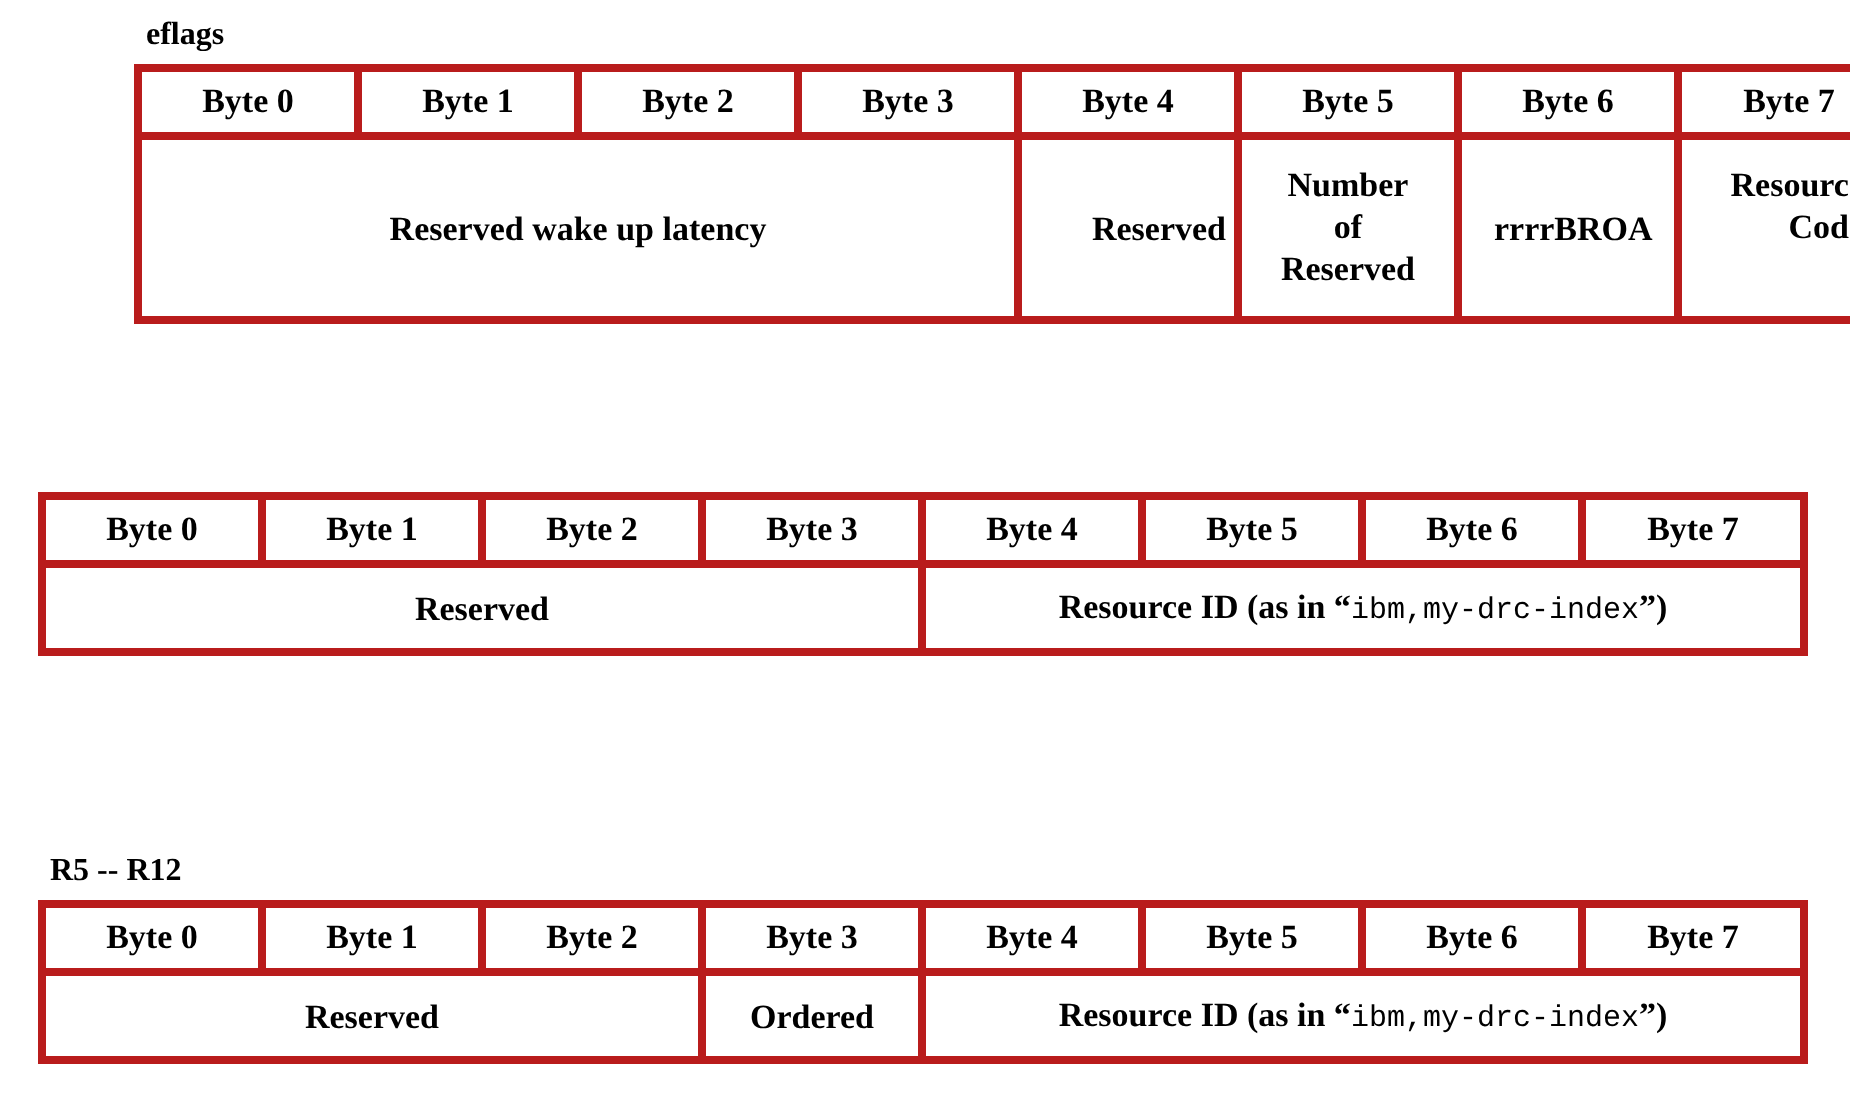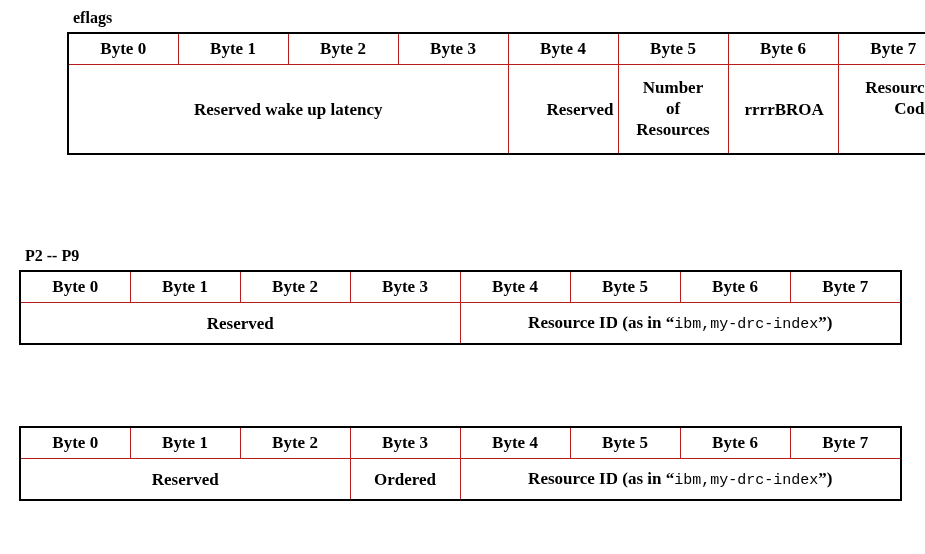--- a/index.html
+++ b/index.html
@@ -45,21 +45,21 @@
 
   
   table.byte-table {
     border-collapse: collapse;
     table-layout: fixed;
     width: 881px;
     border: 2px solid #000000;
     background: #ffffff;
   }
   table.byte-table td {
-    border: 1px solid #b91c1c;
+    border: 4px solid #b91c1c;
     text-align: center;
     vertical-align: middle;
     font-family: "Liberation Serif", "DejaVu Serif", serif;
     font-size: 17px;
     padding: 0 16px;
   }
   table.byte-table tr.header-row td {
     font-weight: bold;
     height: 30px;
     line-height: 30px;
@@ -131,32 +131,31 @@
           <td>Byte 2</td>
           <td>Byte 3</td>
           <td>Byte 4</td>
           <td>Byte 5</td>
           <td>Byte 6</td>
           <td>Byte 7</td>
         </tr>
         <tr class="body-row">
           <td class="cell-wake" colspan="4">Reserved wake up latency</td>
           <td class="cell-reserved">Reserved</td>
-          <td class="cell-numres">Number of Resources</td>
+          <td class="cell-numres">Number of Reserved</td>
           <td class="cell-flags">rrrrBROA</td>
           <td class="cell-rescode">Resource Code</td>
         </tr>
       </tbody>
     </table>
   </div>
 
 
   <div class="section" id="section-p2p9">
 
-    <div class="section-label">P2 -- P9</div>
 
     <table class="byte-table" id="table-p2p9">
       <colgroup>
         <col style="width:110px">
           <col style="width:110px">
           <col style="width:110px">
           <col style="width:110px">
         <col style="width:110px">
           <col style="width:110px">
           <col style="width:110px">
@@ -176,20 +175,21 @@
         <tr class="body-row">
           <td colspan="4">Reserved</td>
           <td colspan="4" class="resid-cell"><span>Resource ID (as in “</span><span class="mono">ibm,my-drc-index</span><span>”)</span></td>
         </tr>
       </tbody>
     </table>
   </div>
 
   <div class="section" id="section-r5r12">
 
+    <div class="section-label">R5 -- R12</div>
 
     <table class="byte-table" id="table-r5r12">
       <colgroup>
         <col style="width:110px">
           <col style="width:110px">
           <col style="width:110px">
           <col style="width:110px">
         <col style="width:110px">
           <col style="width:110px">
           <col style="width:110px">

